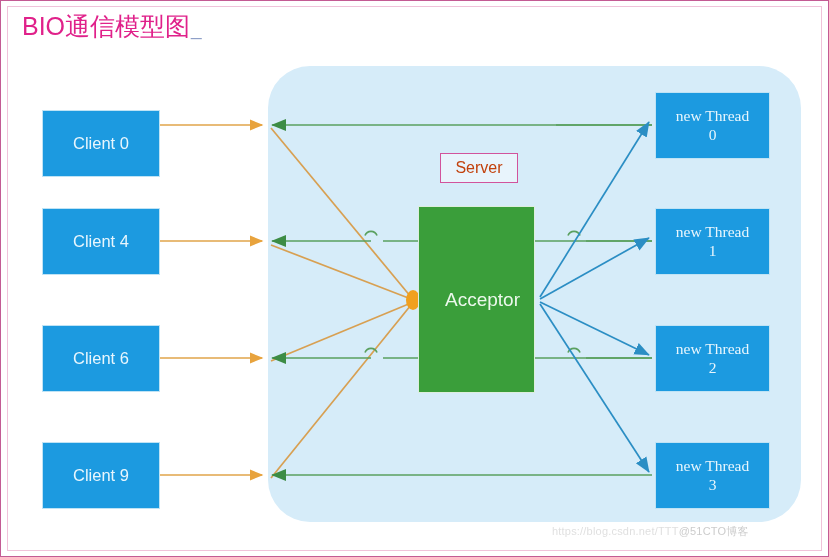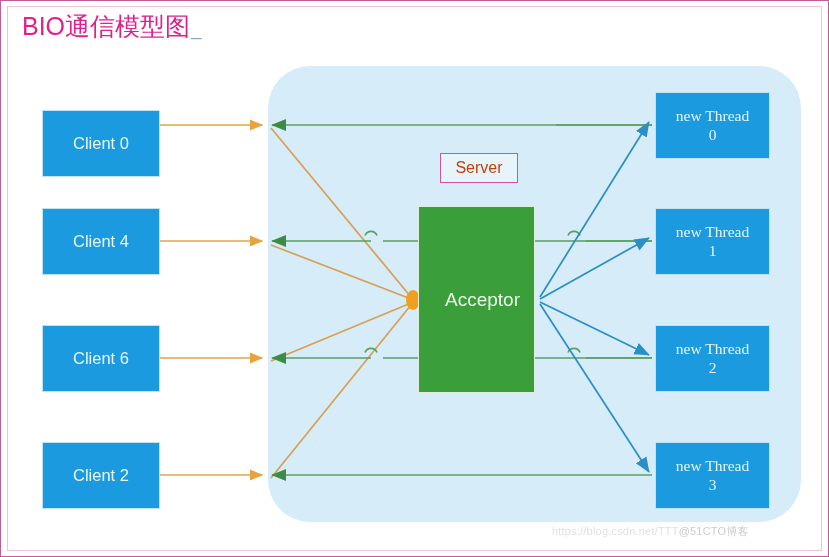--- a/index.html
+++ b/index.html
@@ -215,21 +215,21 @@
   <div class="node client" style="top:110px;text-align:center;">
     <span>Client 0</span>
   </div>
   <div class="node client" style="top:208px;">
     <span>Client 4</span>
   </div>
   <div class="node client" style="top:325px;">
     <span>Client 6</span>
   </div>
   <div class="node client" style="top:442px;">
-    <span>Client 2</span>
+    <span>Client 9</span>
   </div>
 
   <div class="node thread" style="top:92px;">
     <span><span>new Thread</span><br><span>0</span></span>
   </div>
   <div class="node thread" style="top:208px;">
     <span><span>new Thread</span><br><span>1</span></span>
   </div>
   <div class="node thread" style="top:325px;">
     <span><span>new Thread</span><br><span>2</span></span>

